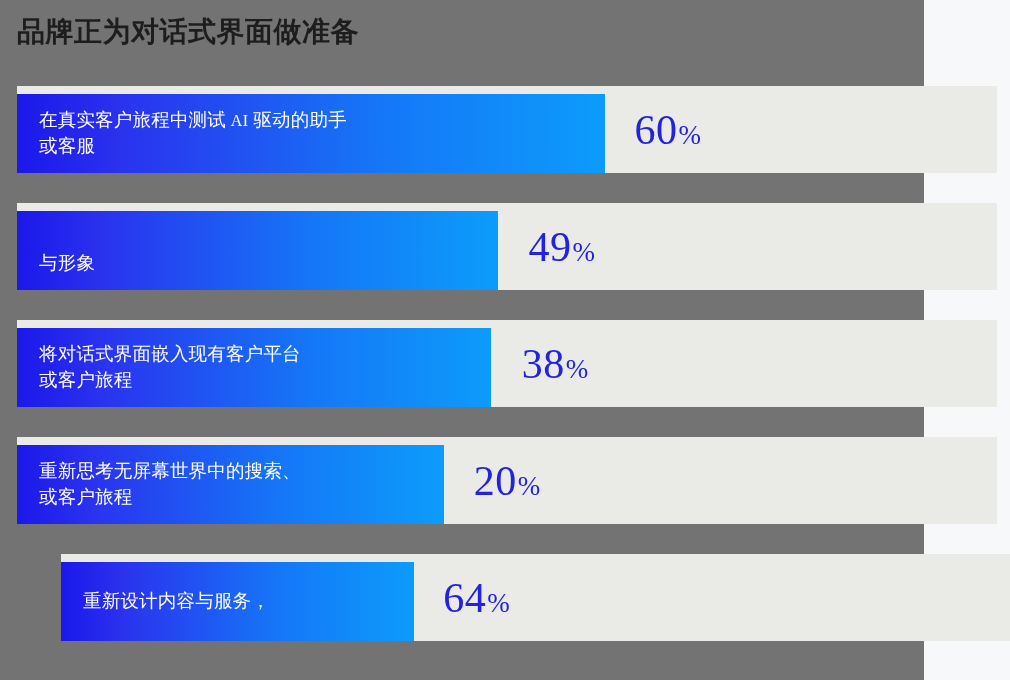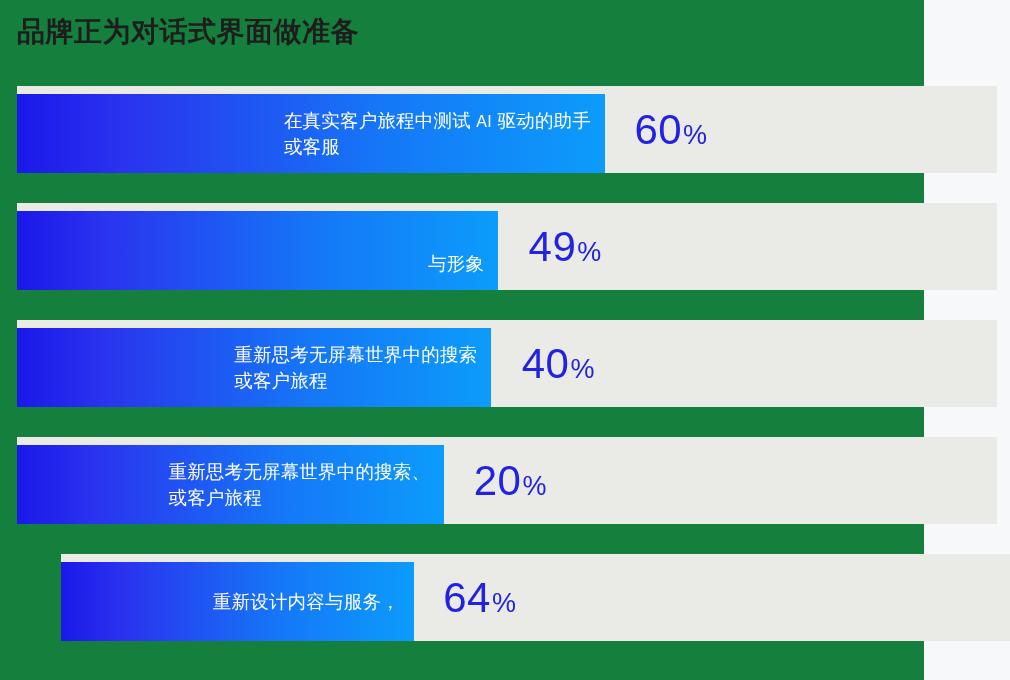--- a/index.html
+++ b/index.html
@@ -11,21 +11,22 @@
     height: 680px;
     background: #f7f8fa;
     font-family: "Liberation Sans", "DejaVu Sans", sans-serif;
     overflow: hidden;
   }
   .page {
     position: relative;
     width: 924px;
     height: 680px;
     box-sizing: border-box;
-    background: #15803d;
+    background: #737373;
+    font-family: Liberation Serif, serif;
   }
   .chart-title {
     position: absolute;
     left: 17px;
     top: 14px;
     font-size: 28px;
     font-weight: 700;
     color: #1d1d1d;
     letter-spacing: 0.5px;
     white-space: nowrap;
@@ -51,23 +52,22 @@
   }
   .bar {
     position: absolute;
     left: 0;
     top: 8px;
     bottom: 0;
     background: linear-gradient(90deg, #1b18ea 0%, #2a33ee 18%, #1577f7 62%, #0c9cfb 100%);
     display: flex;
     align-items: center;
     box-sizing: border-box;
-    padding-left: 30px;
+    padding-left: 22px;
     padding-right: 14px;
-    justify-content: flex-end;
   }
   .bar-label {
     color: #ffffff;
     font-size: 18.5px;
     font-weight: 400;
     line-height: 1.38;
     white-space: pre-line;
     letter-spacing: 0.2px;
   }
   .bar-label .latin {
@@ -116,24 +116,24 @@
         <div class="bar-label"><br><span>与形象</span></div>
       </div>
       <div class="value" style="left:52.2%">
         <span>49</span>
           <span class="pct">%</span>
       </div>
     </div>
 
     <div class="row">
       <div class="bar" style="width:48.4%">
-        <div class="bar-label"><span>重新思考无屏幕世界中的搜索</span><br><span>或客户旅程</span></div>
+        <div class="bar-label"><span>将对话式界面嵌入现有客户平台</span><br><span>或客户旅程</span></div>
       </div>
       <div class="value" style="left:51.5%">
-        <span>40</span>
+        <span>38</span>
           <span class="pct">%</span>
       </div>
     </div>
 
     <div class="row">
       <div class="bar" style="width:43.6%">
         <div class="bar-label"><span>重新思考无屏幕世界中的搜索、</span><br><span>或客户旅程</span></div>
       </div>
       <div class="value" style="left:46.6%">
         <span>20</span>

